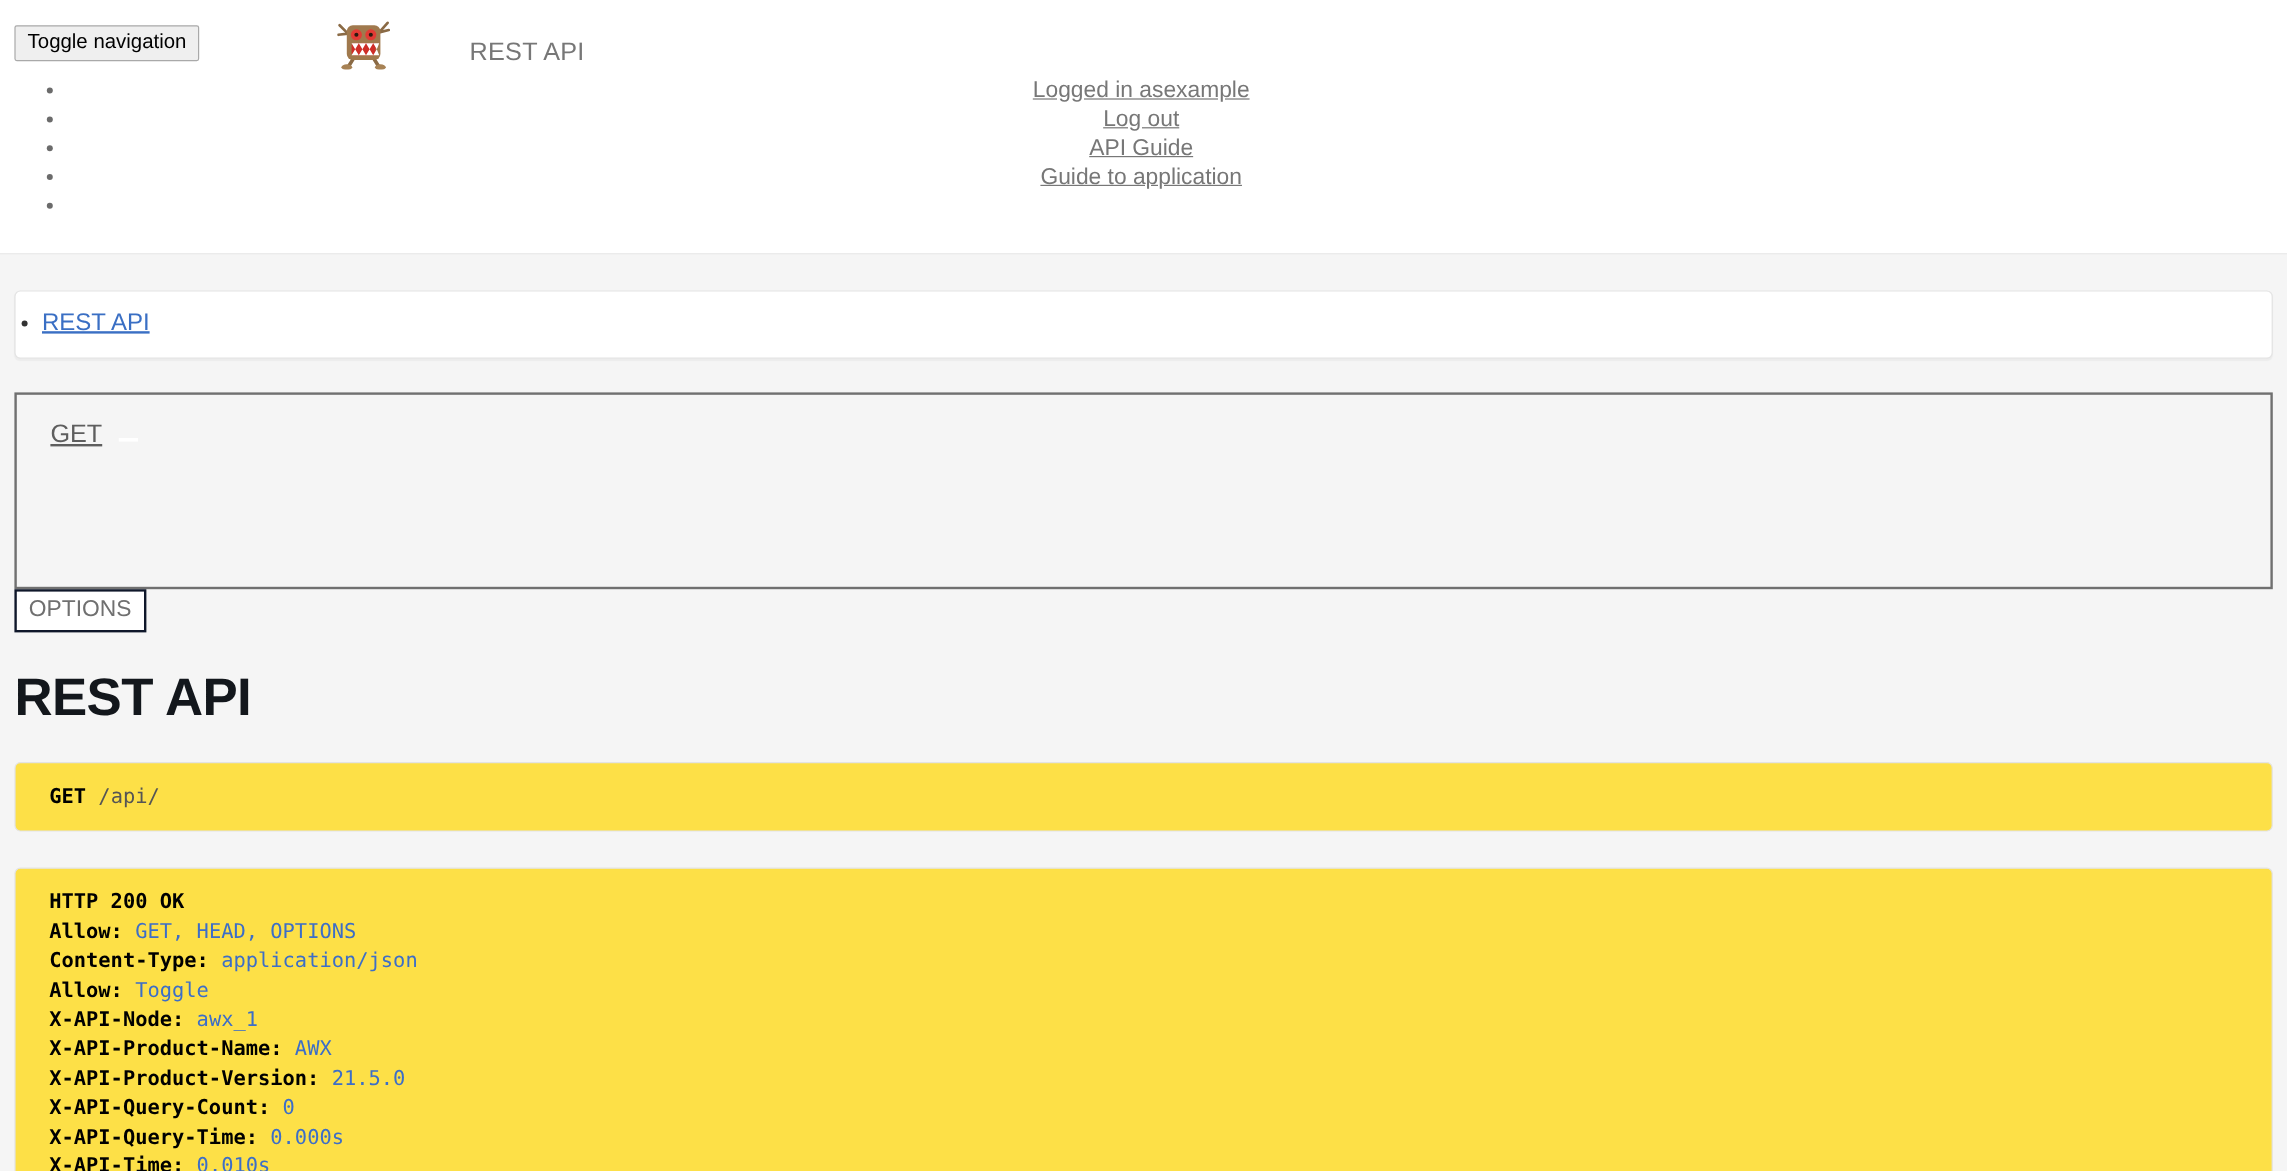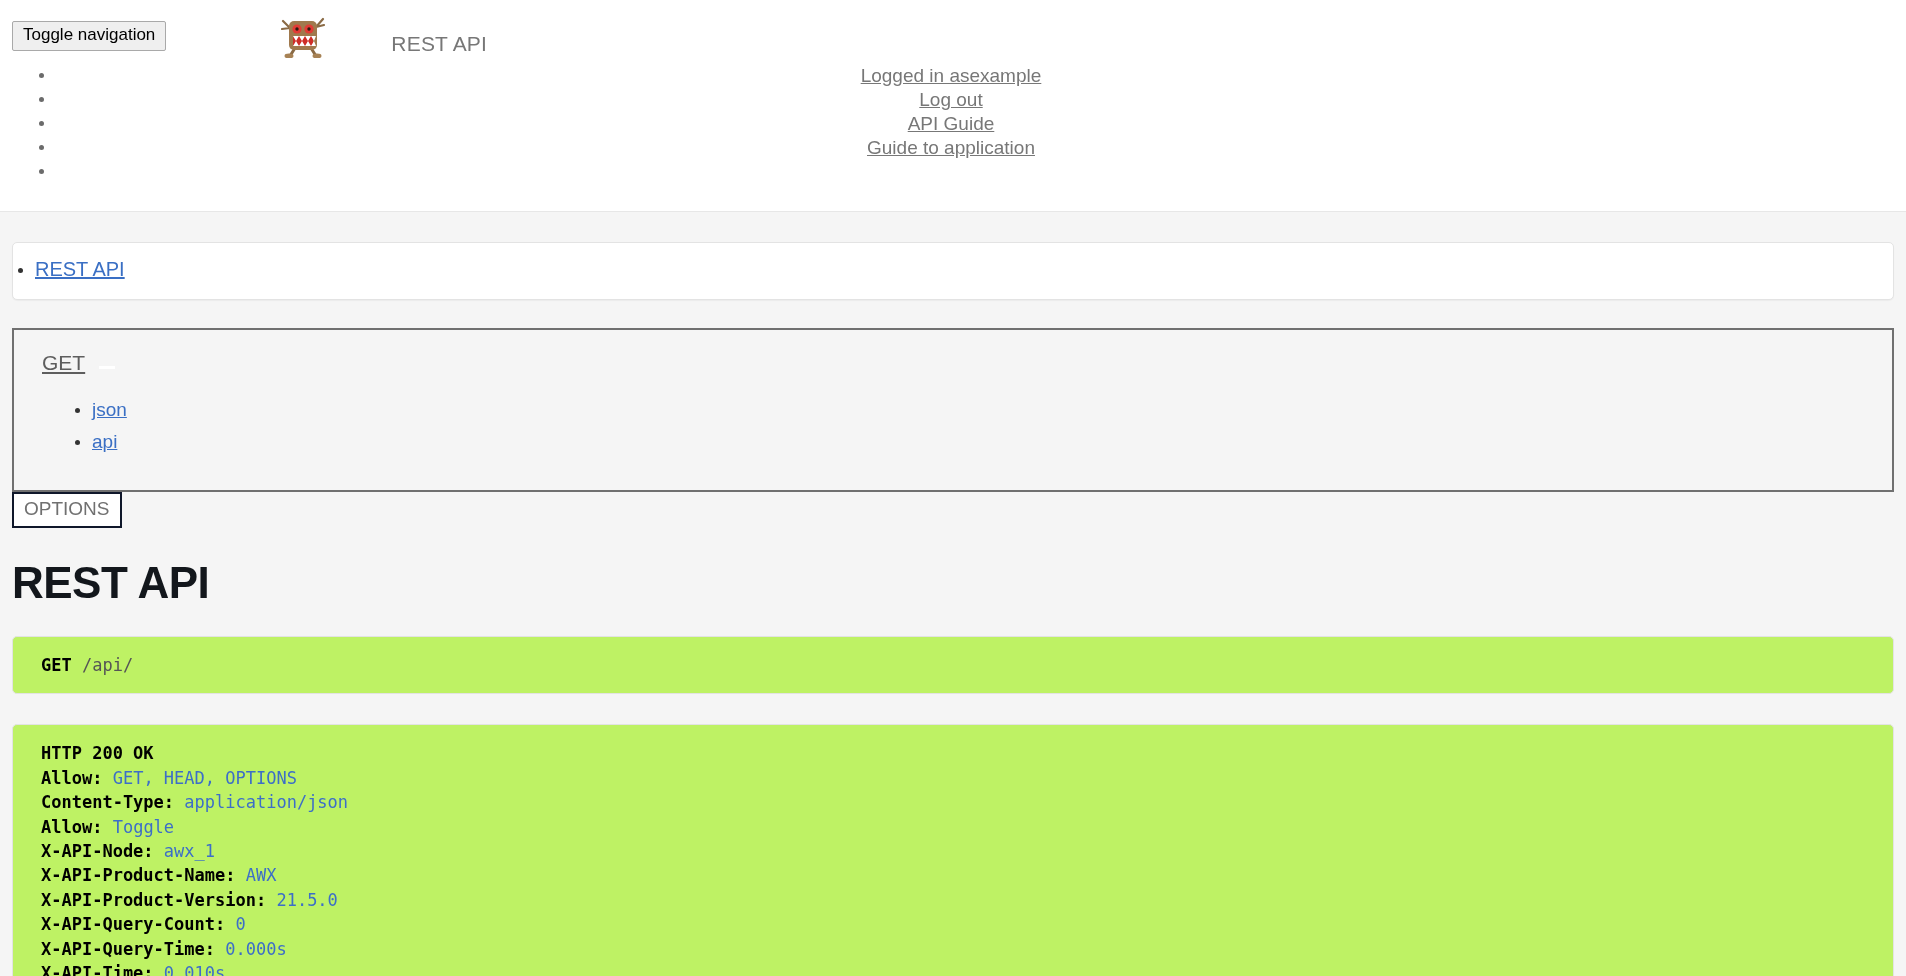--- a/index.html
+++ b/index.html
@@ -171,21 +171,21 @@
     font-weight: bold;
     color: #13171c;
     margin: 32px 0 0 12px;
     letter-spacing: -0.5px;
     line-height: 1.05;
     font-family: "Liberation Sans", sans-serif;
   }
 
   
   .pre-card {
-    background: #bef264;
+    background: #fde047;
     border: 1px solid #e3e3e3;
     border-radius: 5px;
     margin: 30px 12px 0 12px;
     padding: 16px 0 16px 0;
   }
   pre.code {
     margin: 0;
     padding: 0 0 0 28px;
     font-family: "DejaVu Sans Mono", "Liberation Mono", monospace;
     font-size: 17px;
@@ -260,28 +260,20 @@
     </li>
   </ul>
 </div>
 
 
 <div class="get-panel">
   <div class="get-row">
     <span class="get-btn">GET</span>
     <span class="caret"></span>
   </div>
-  <ul class="get-formats">
-    <li>
-      <a>json</a>
-    </li>
-    <li>
-      <a>api</a>
-    </li>
-  </ul>
 </div>
 
 <button class="options-btn">OPTIONS</button>
 
 
 <h1 class="page-title">REST API</h1>
 
 
 <div class="pre-card">
   <pre class="code"><span class="meta">GET</span> <span>/api/</span></pre>

